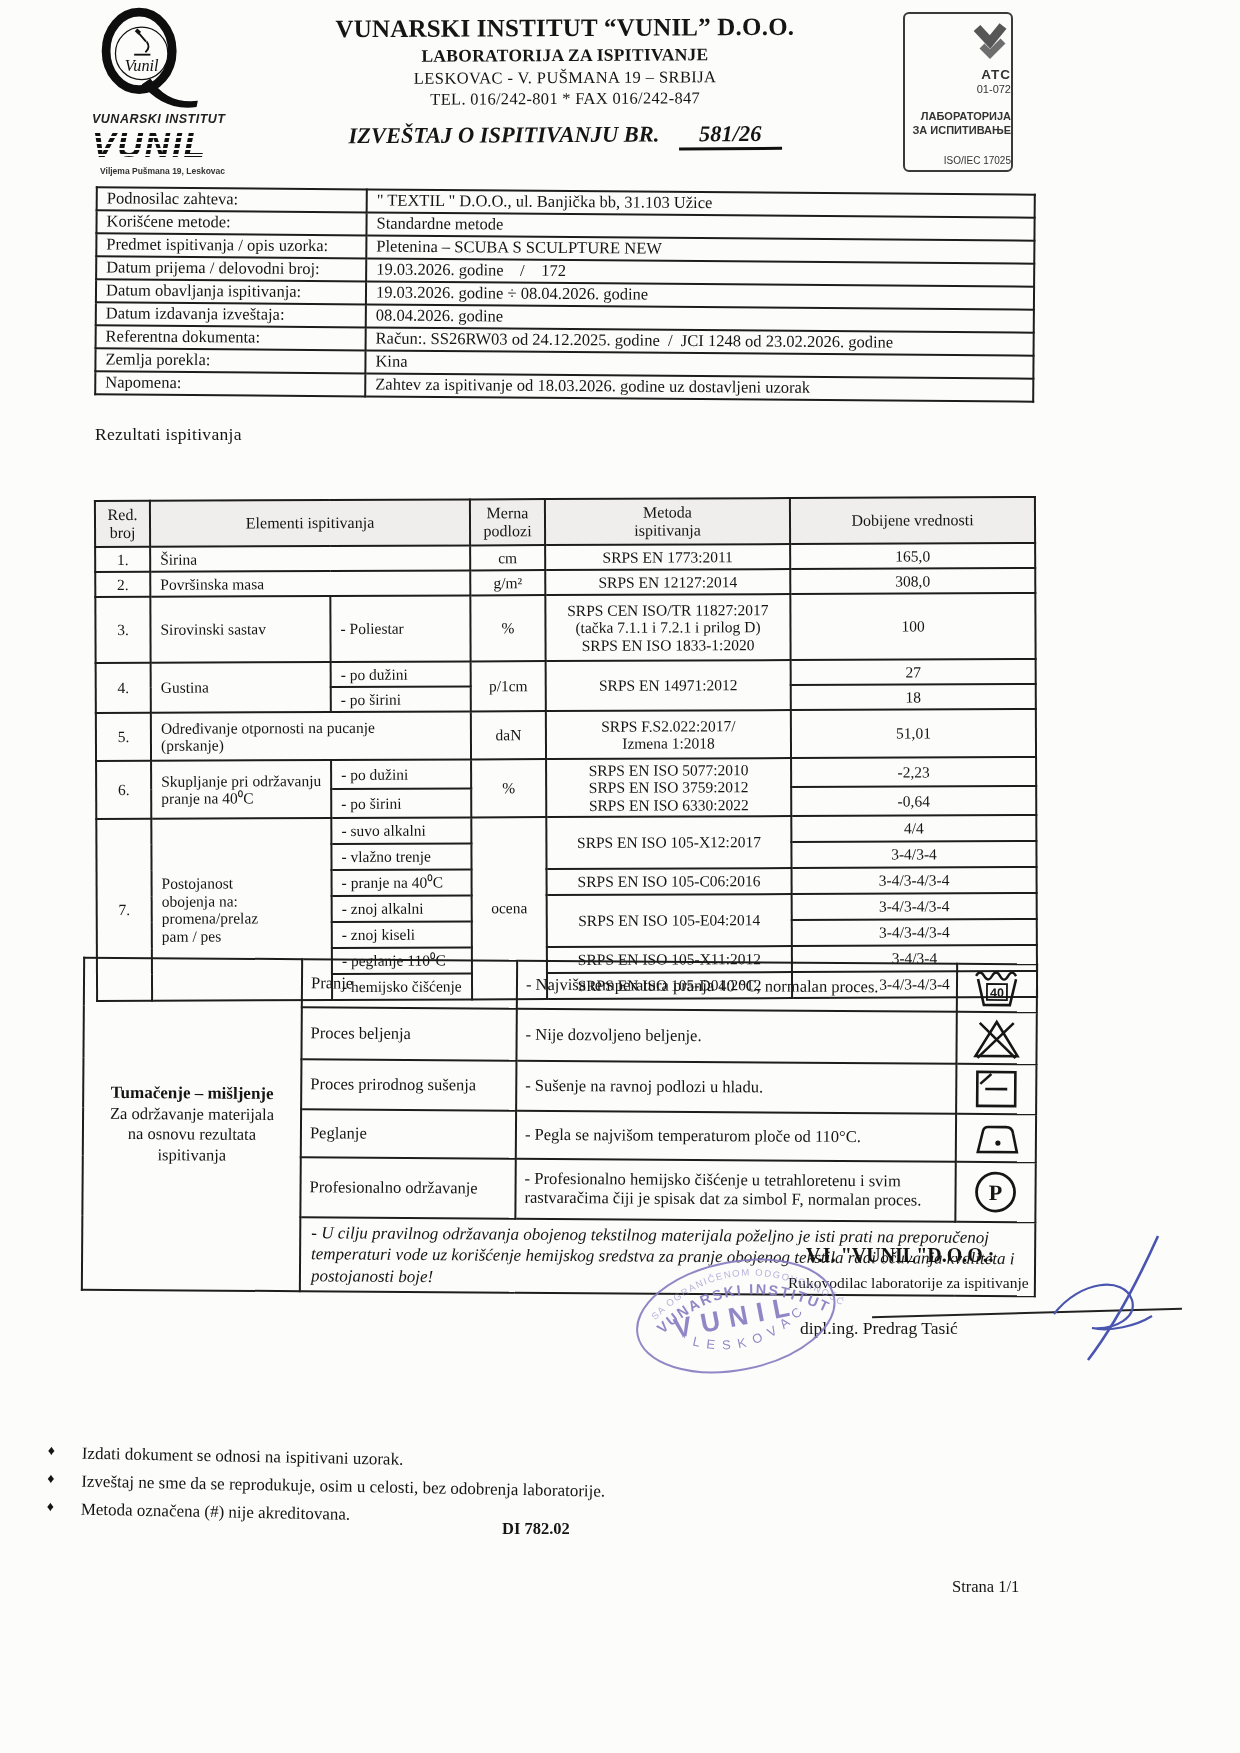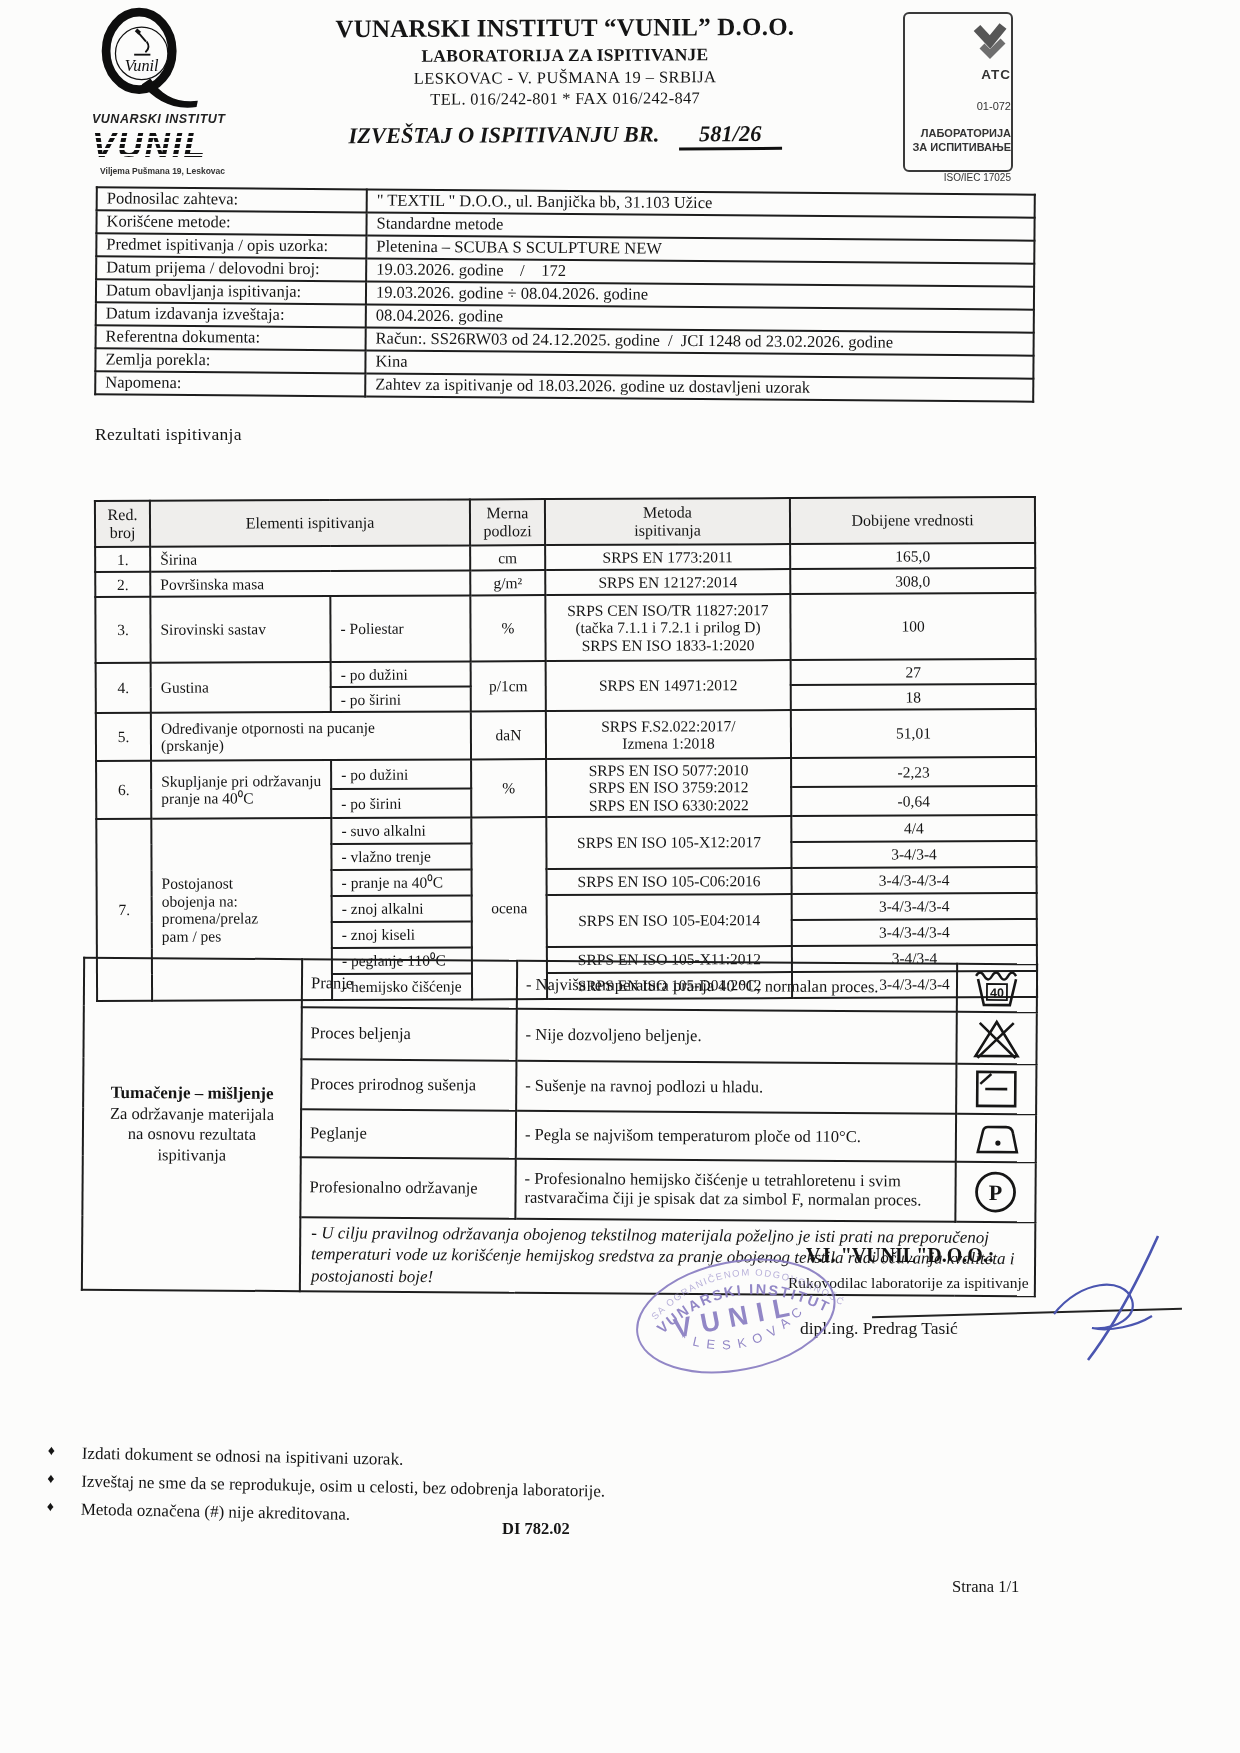--- a/index.html
+++ b/index.html
@@ -29,21 +29,21 @@
   .addr-line{font-size:16.5px; margin-top:2px; letter-spacing:.4px;}
   .tel-line{font-size:16.5px; margin-top:1px; letter-spacing:.3px;}
   .report-line{position:absolute; left:305px; top:122px; width:520px; text-align:center;
     font-size:22.5px; font-weight:bold; font-style:italic; transform:rotate(-.3deg);}
   .rn{display:inline-block; margin-left:14px; padding:0 20px 0; border-bottom:3px solid #101010;}
 
   .badge{position:absolute; left:903px; top:12px; width:110px; height:160px;
     border:2px solid #3a3a3a; border-radius:6px; text-align:right;
     font-family:"Liberation Sans",sans-serif; color:#333; padding-top:8px; box-sizing:border-box;}
   .atc{font-size:13.5px; font-weight:bold; letter-spacing:1px; margin-top:1px;}
-  .atc-num{font-size:11px; margin-top:18px;}
+  .atc-num{font-size:11px; margin-top:1px;}
   .atc-lab{font-size:11px; font-weight:bold; margin-top:14px; line-height:1.3;}
   .atc-iso{font-size:10px; margin-top:17px;}
 
   
   table{border-collapse:collapse; table-layout:fixed;}
   td,th{border:2px solid #1d1d1d; line-height:1.13; overflow:hidden;}
 
   .info-table{position:absolute; left:95px; top:190px; width:940px; transform:rotate(.45deg);}
   .info-table td{font-size:16.5px; height:21px; padding:0 9px;}
   .info-table .lbl{width:270px;}

